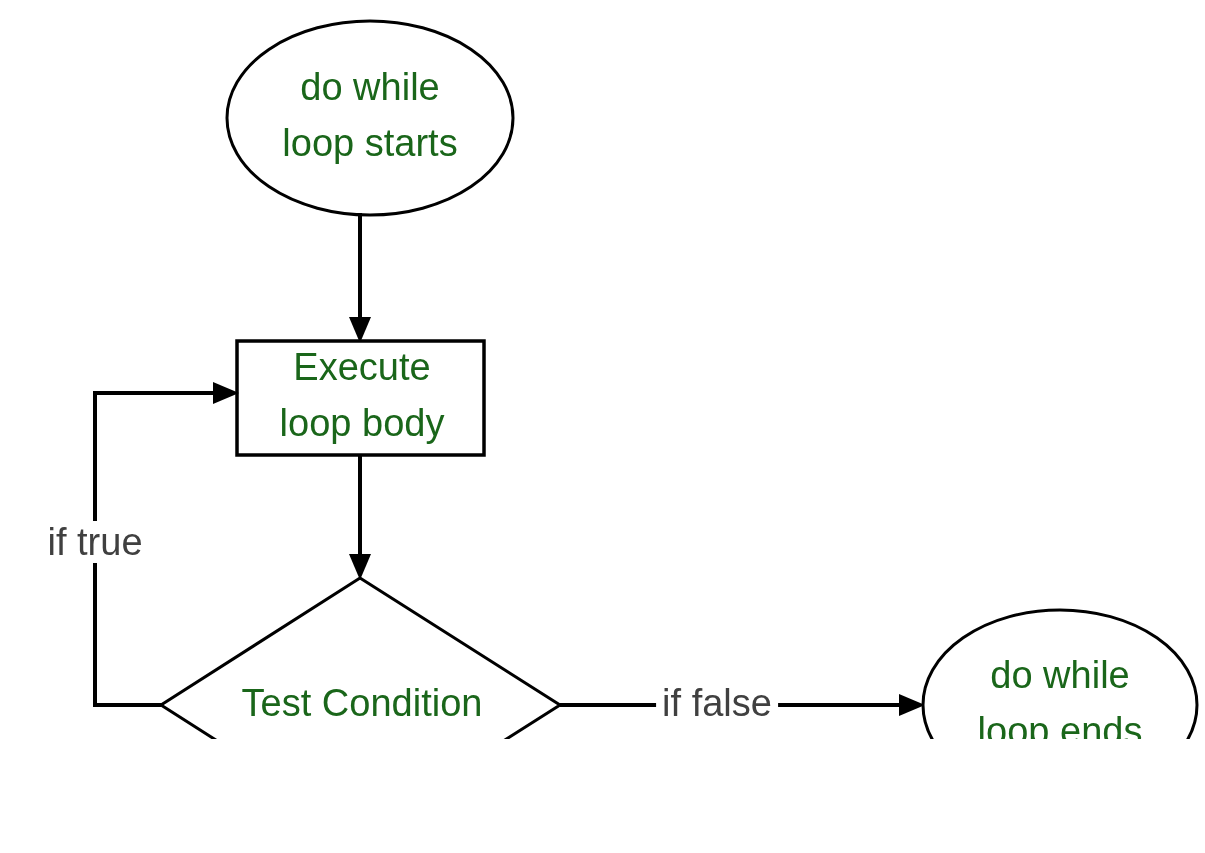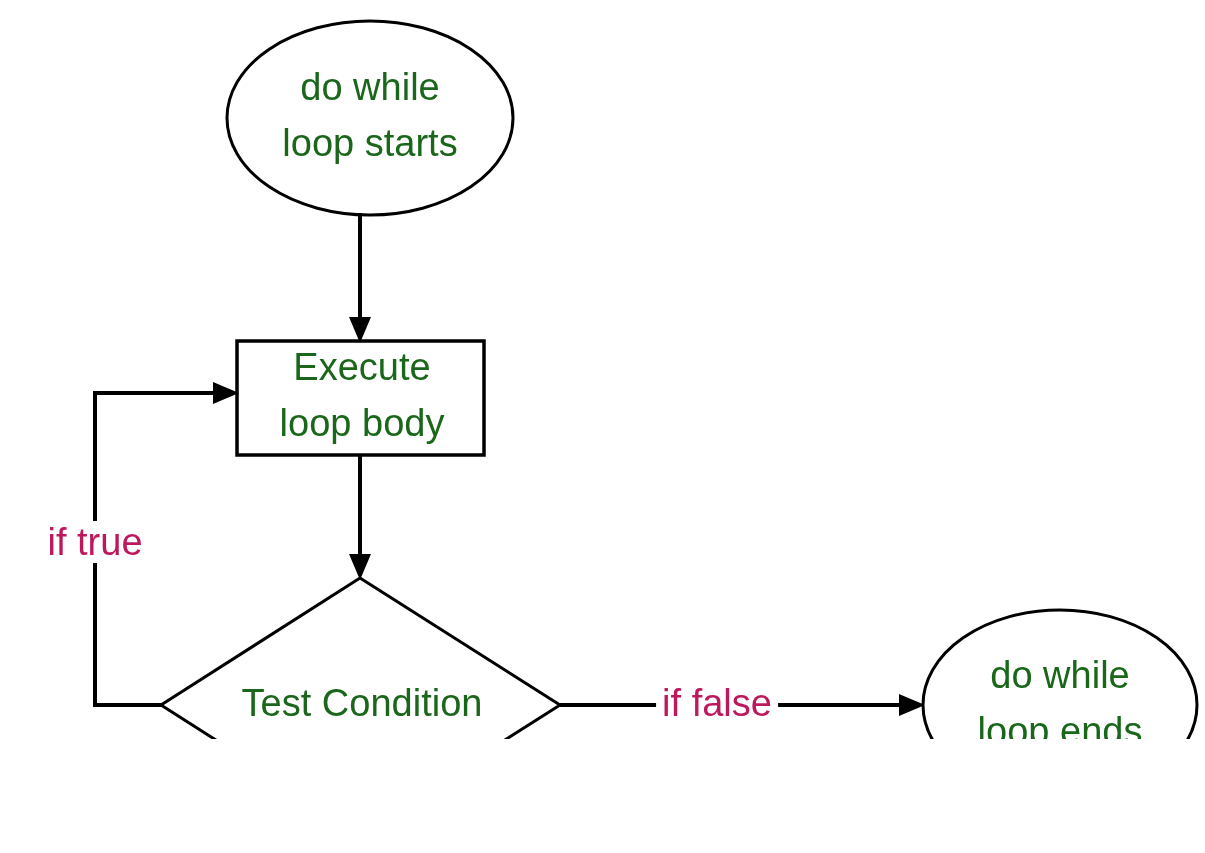--- a/index.html
+++ b/index.html
@@ -50,21 +50,21 @@
   .node-text {
     fill: #1a661a;
     font-family: "Liberation Sans", sans-serif;
     font-size: 38px;
     text-anchor: middle;
     dominant-baseline: middle;
     white-space: pre;
   }
   .edge-label {
     position: absolute;
-    color: #be185d;
+    color: #404040;
     font-family: "Liberation Sans", sans-serif;
     font-size: 38px;
     line-height: 1;
     background: #ffffff;
     white-space: nowrap;
     padding: 2px 6px;
     transform: translate(-50%, -50%);
   }
 </style>
 </head>

